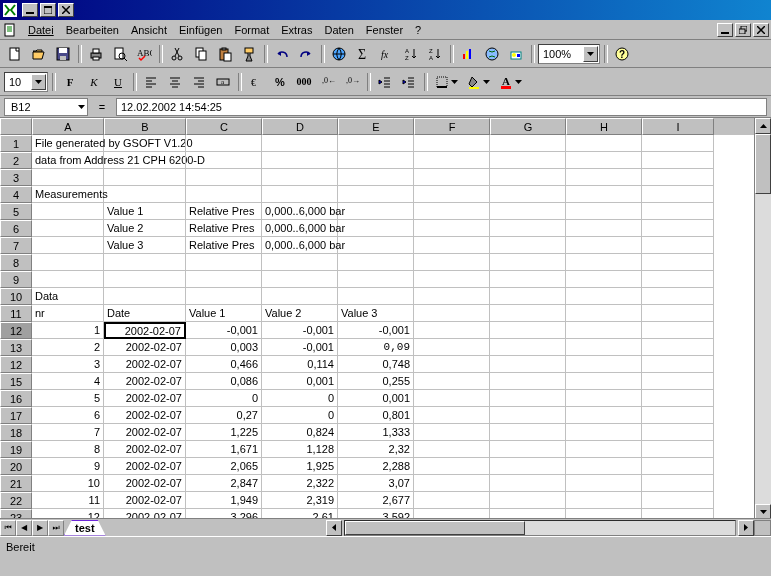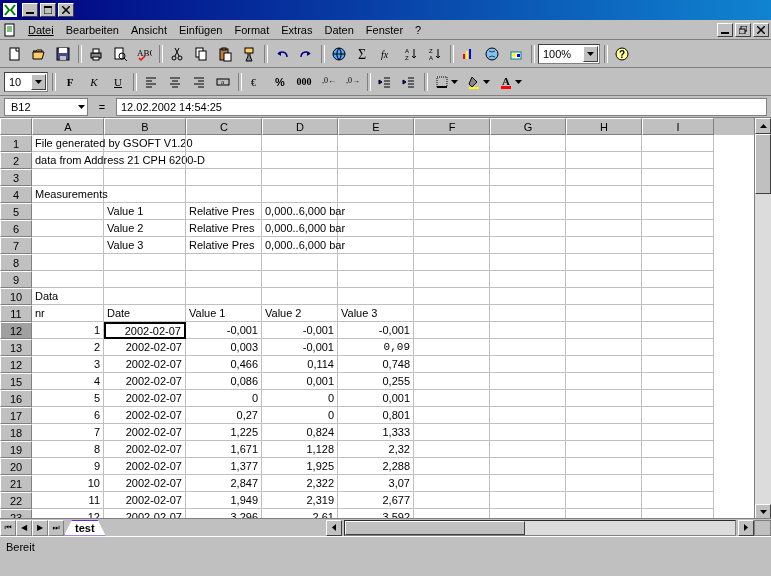--- a/index.html
+++ b/index.html
@@ -706,21 +706,21 @@
             <div class="cell r" style="width: 76px;">2,32</div>
             <div class="cell" style="width: 76px;"></div>
             <div class="cell" style="width: 76px;"></div>
             <div class="cell" style="width: 76px;"></div>
             <div class="cell" style="width: 72px;"></div>
           </div>
           <div class="row">
             <div class="row-h">20</div>
             <div class="cell r" style="width: 72px;">9</div>
             <div class="cell r" style="width: 82px;">2002-02-07</div>
-            <div class="cell r" style="width: 76px;">1,377</div>
+            <div class="cell r" style="width: 76px;">2,065</div>
             <div class="cell r" style="width: 76px; text-align: center;">1,925</div>
             <div class="cell r" style="width: 76px;">2,288</div>
             <div class="cell" style="width: 76px;"></div>
             <div class="cell" style="width: 76px;"></div>
             <div class="cell" style="width: 76px;"></div>
             <div class="cell" style="width: 72px;"></div>
           </div>
           <div class="row">
             <div class="row-h">21</div>
             <div class="cell r" style="width: 72px;">10</div>

